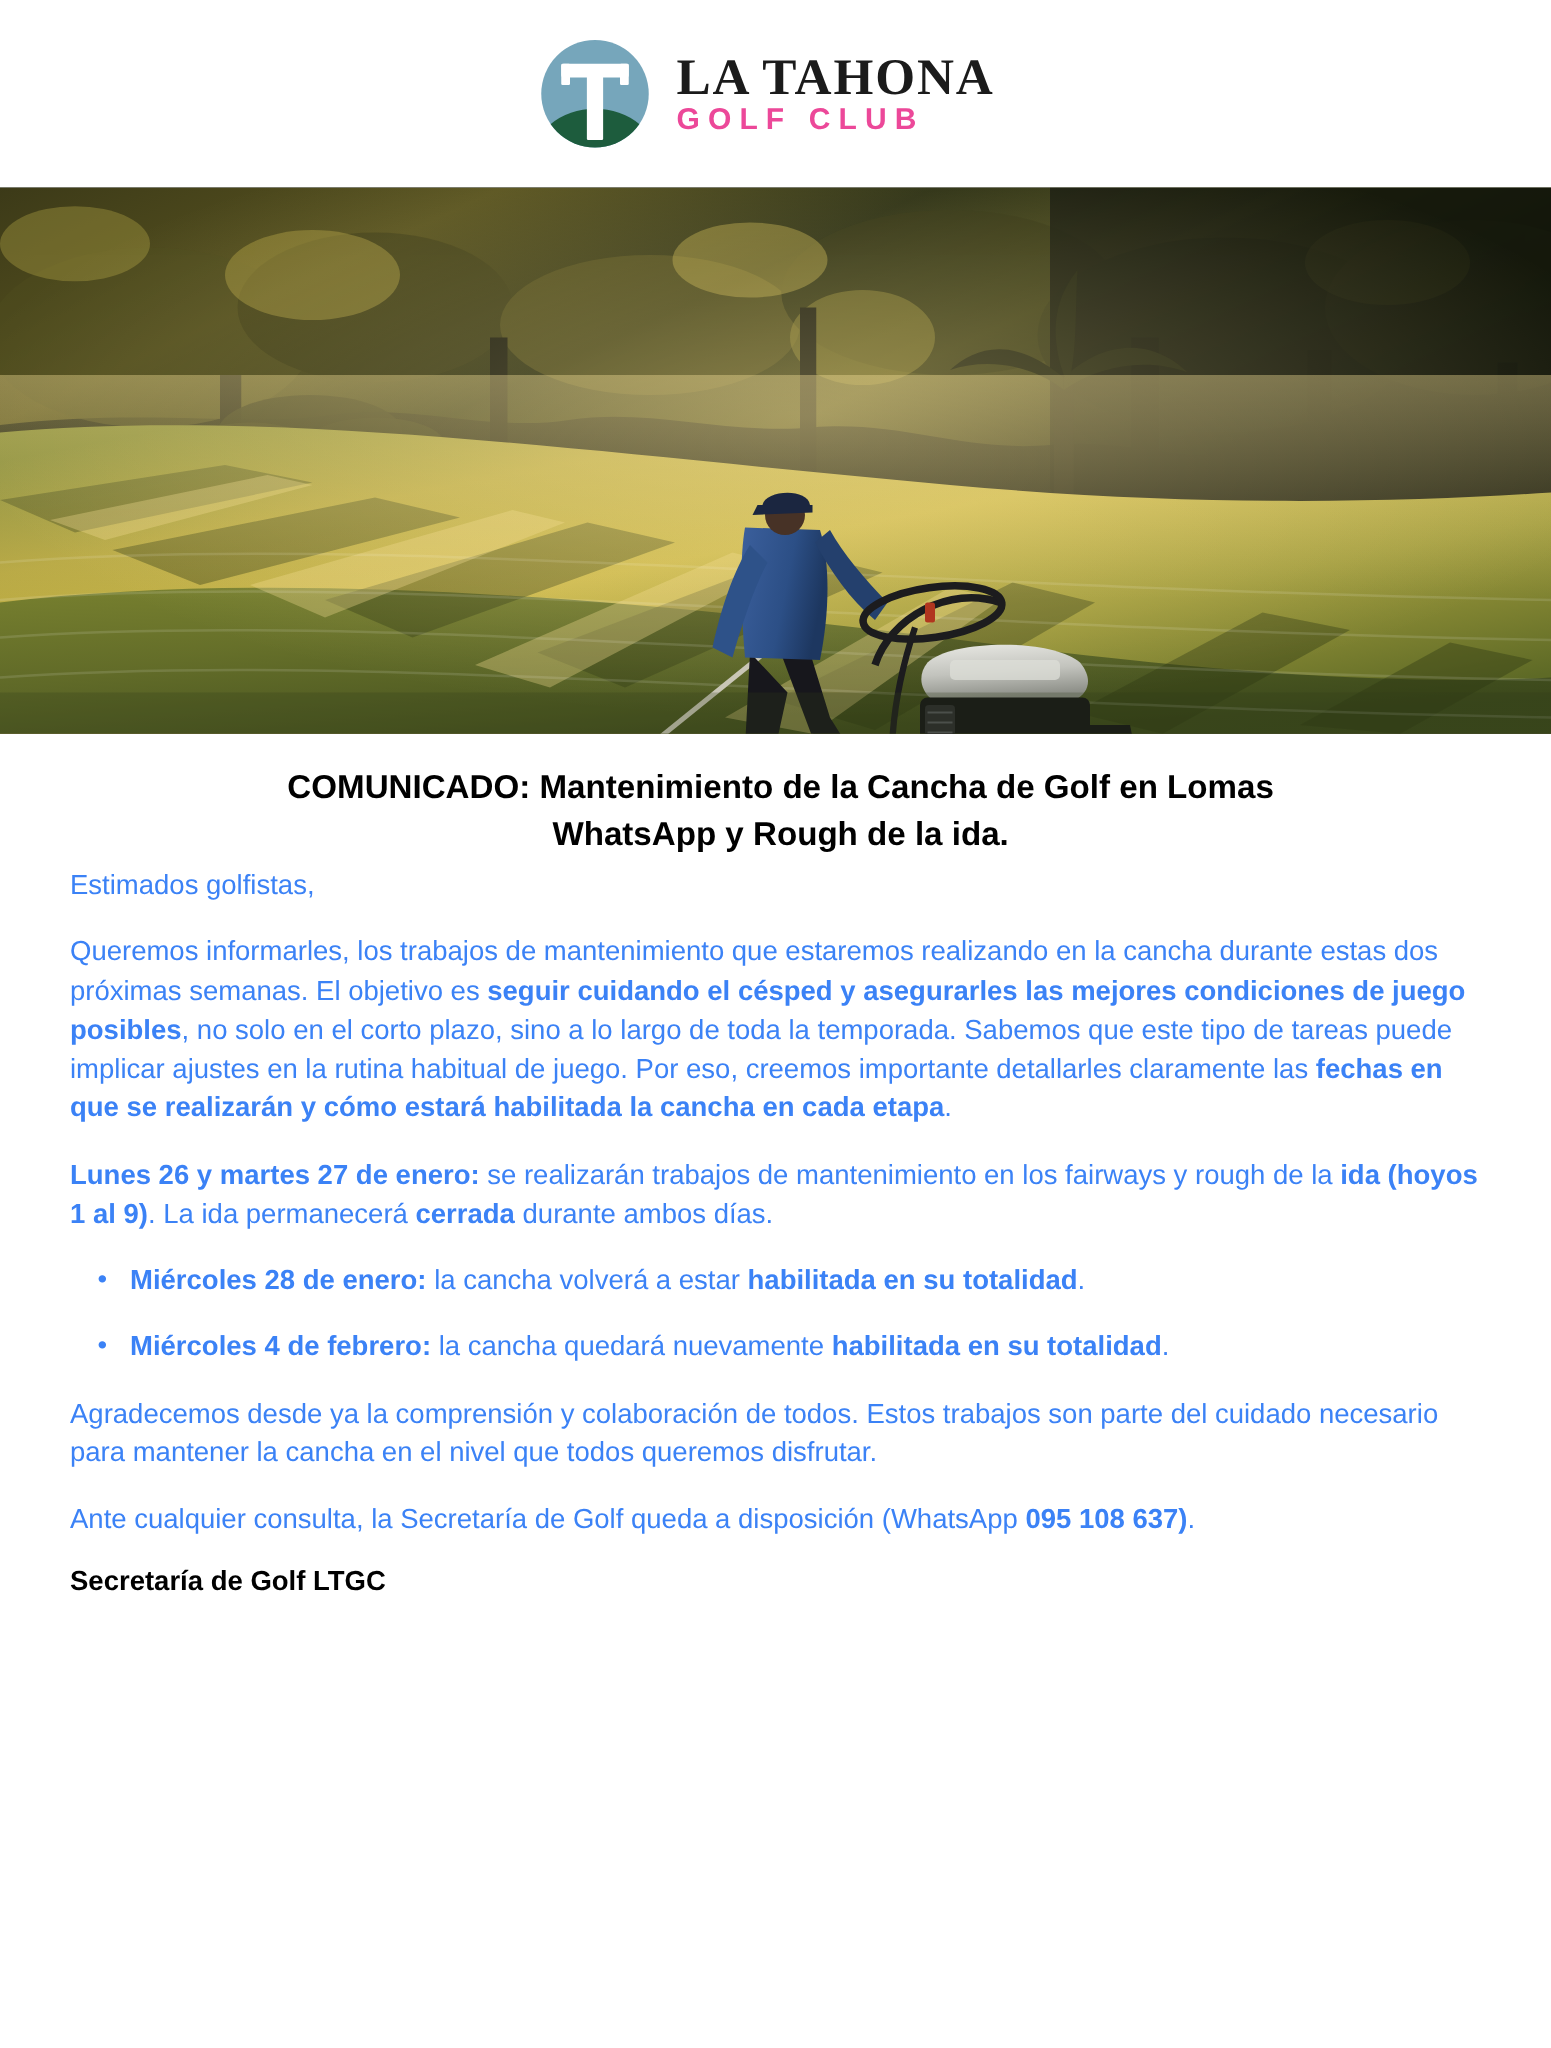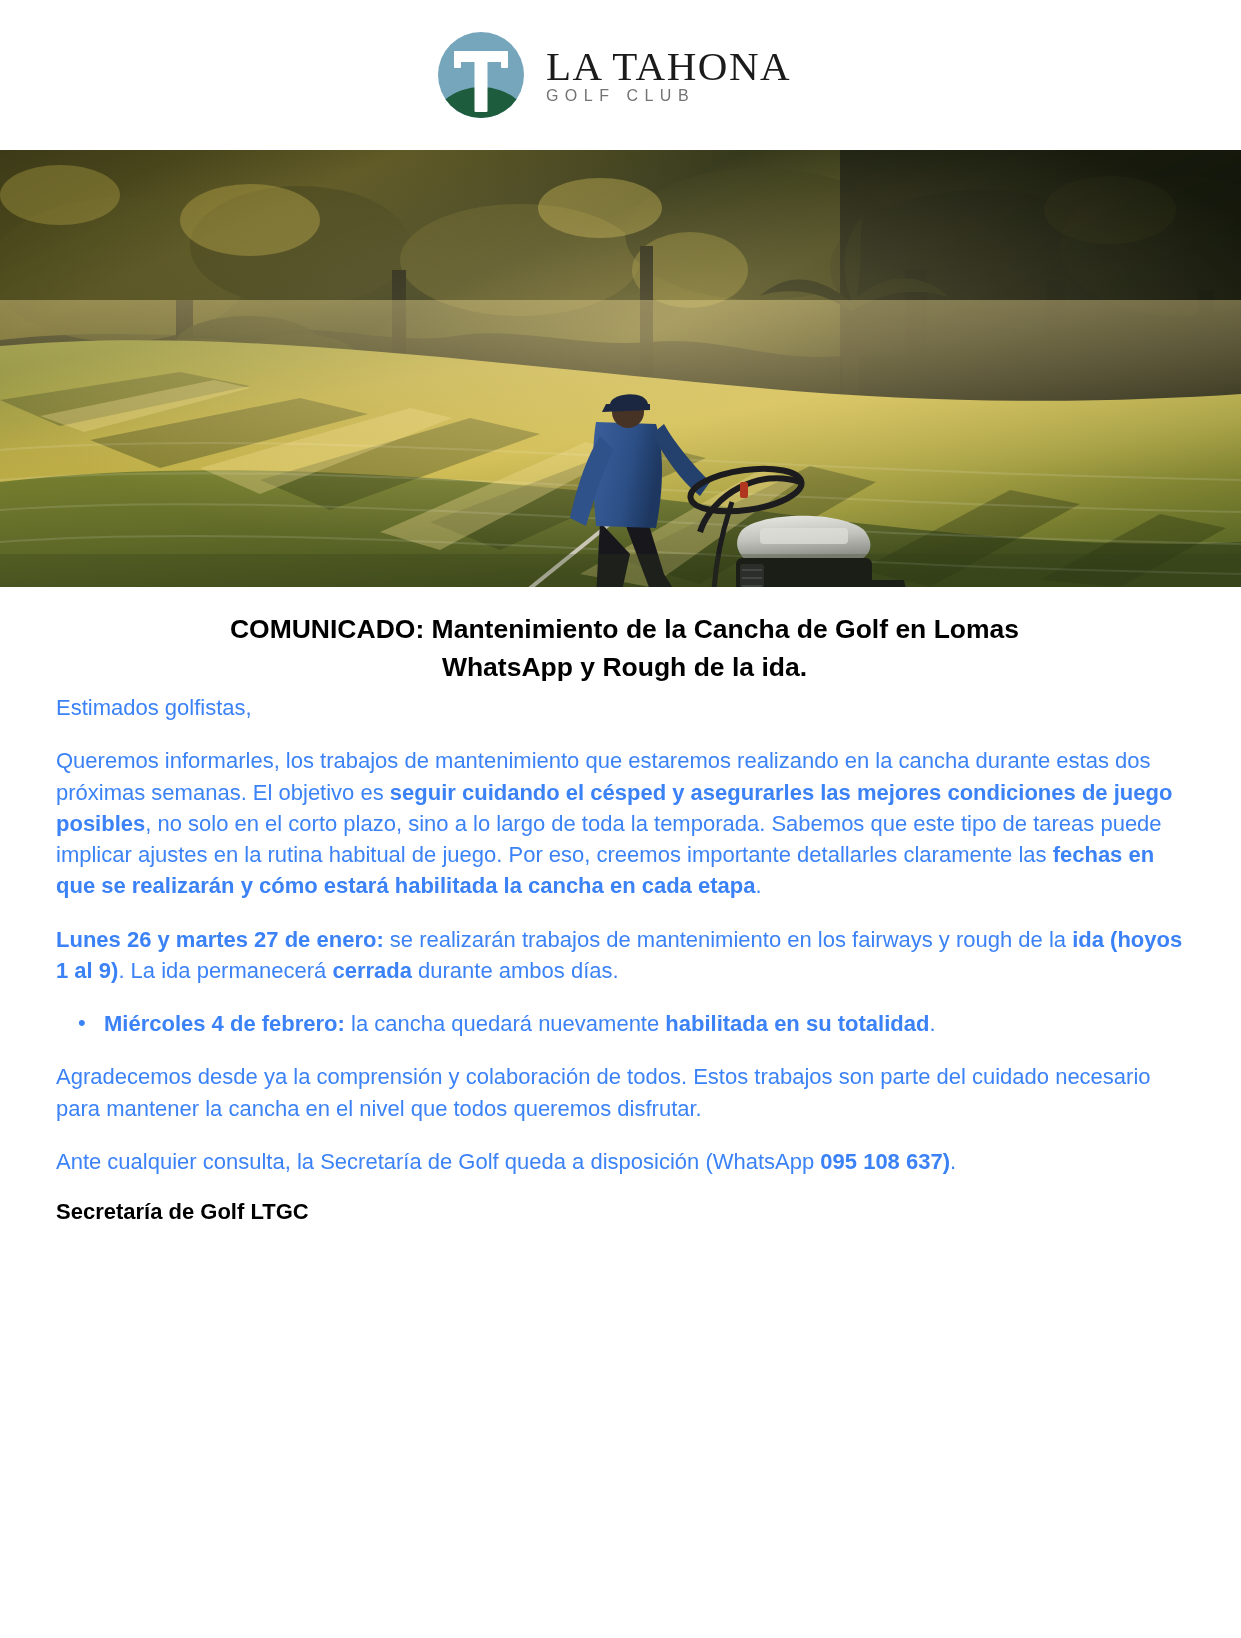--- a/index.html
+++ b/index.html
@@ -87,34 +87,35 @@
     transform: translateX(-50%);
     width: 13px;
     height: 52px;
     background: #ffffff;
     border-radius: 1px;
   }
   .logo-words {
     display: flex;
     flex-direction: column;
     justify-content: flex-end;
+    font-weight: bold;
   }
   .brand-name {
     font-family: "Liberation Serif", serif;
     font-size: 41px;
     letter-spacing: 1.5px;
     color: #1b1b1b;
     line-height: 1.04;
     white-space: nowrap;
   }
   .brand-sub {
     font-family: "Liberation Sans", sans-serif;
-    font-size: 16px;
+    font-size: 24px;
     letter-spacing: 6.5px;
-    color: #737373;
+    color: #ec4899;
     margin-top: 0;
     white-space: nowrap;
   }
 
   
   .hero {
     position: relative;
     width: 1241px;
     height: 437px;
     overflow: hidden;
@@ -393,20 +394,25 @@
   <p class="body">Estimados golfistas,</p>
 
   <p class="body">
     <span>Queremos informarles, los trabajos de mantenimiento que estaremos realizando en la cancha durante estas dos próximas semanas. El objetivo es </span><span class="b">seguir cuidando el césped y asegurarles las mejores condiciones de juego posibles</span><span>, no solo en el corto plazo, sino a lo largo de toda la temporada. Sabemos que este tipo de tareas puede implicar ajustes en la rutina habitual de juego. Por eso, creemos importante detallarles claramente las </span><span class="b">fechas en que se realizarán y cómo estará habilitada la cancha en cada etapa</span><span>.</span>
   </p>
 
   <p class="body">
     <span class="b">Lunes 26 y martes 27 de enero:</span><span> se realizarán trabajos de mantenimiento en los fairways y rough de la </span><span class="b">ida (hoyos 1 al 9)</span><span>. La ida permanecerá </span><span class="b">cerrada</span><span> durante ambos días.</span>
   </p>
 
+  <ul class="bullets">
+    <li class="body">
+      <span class="b">Miércoles 28 de enero:</span><span> la cancha volverá a estar </span><span class="b">habilitada en su totalidad</span><span>.</span>
+    </li>
+  </ul>
 
 
   <ul class="bullets">
     <li class="body">
       <span class="b">Miércoles 4 de febrero:</span><span> la cancha quedará nuevamente </span><span class="b">habilitada en su totalidad</span><span>.</span>
     </li>
   </ul>
 
   <p class="body">Agradecemos desde ya la comprensión y colaboración de todos. Estos trabajos son parte del cuidado necesario para mantener la cancha en el nivel que todos queremos disfrutar.</p>
 

